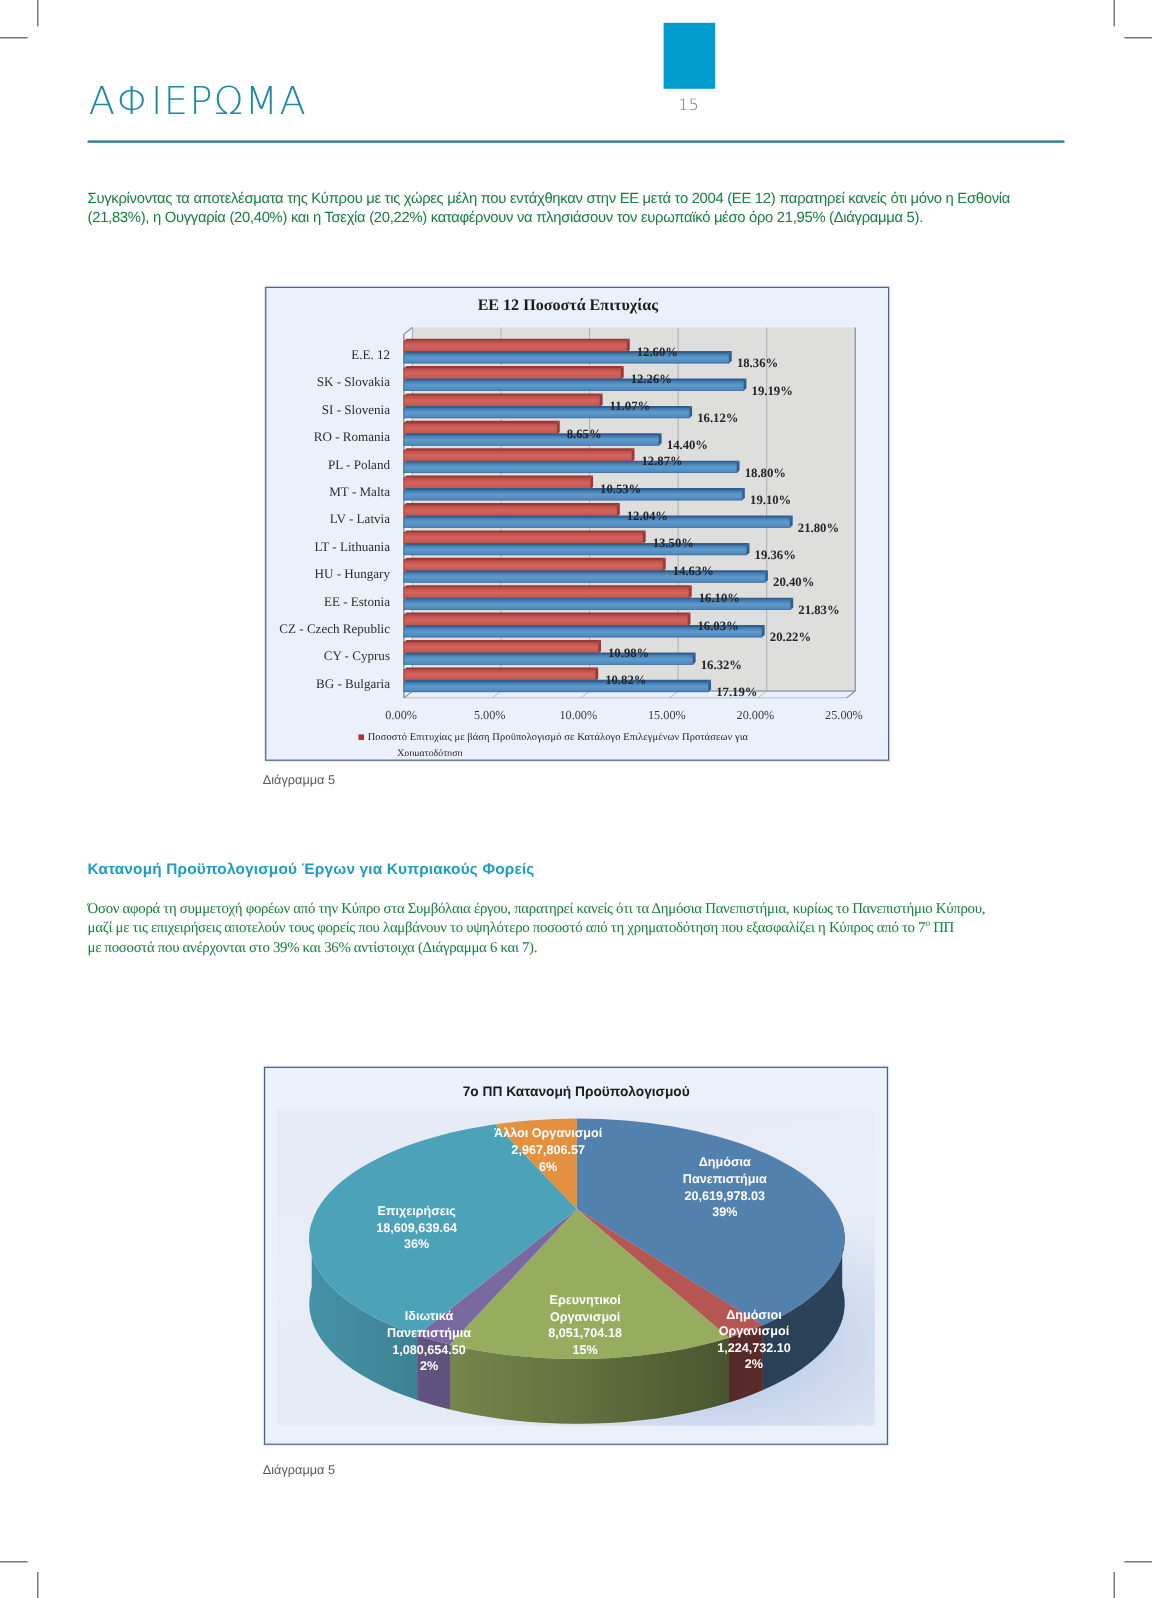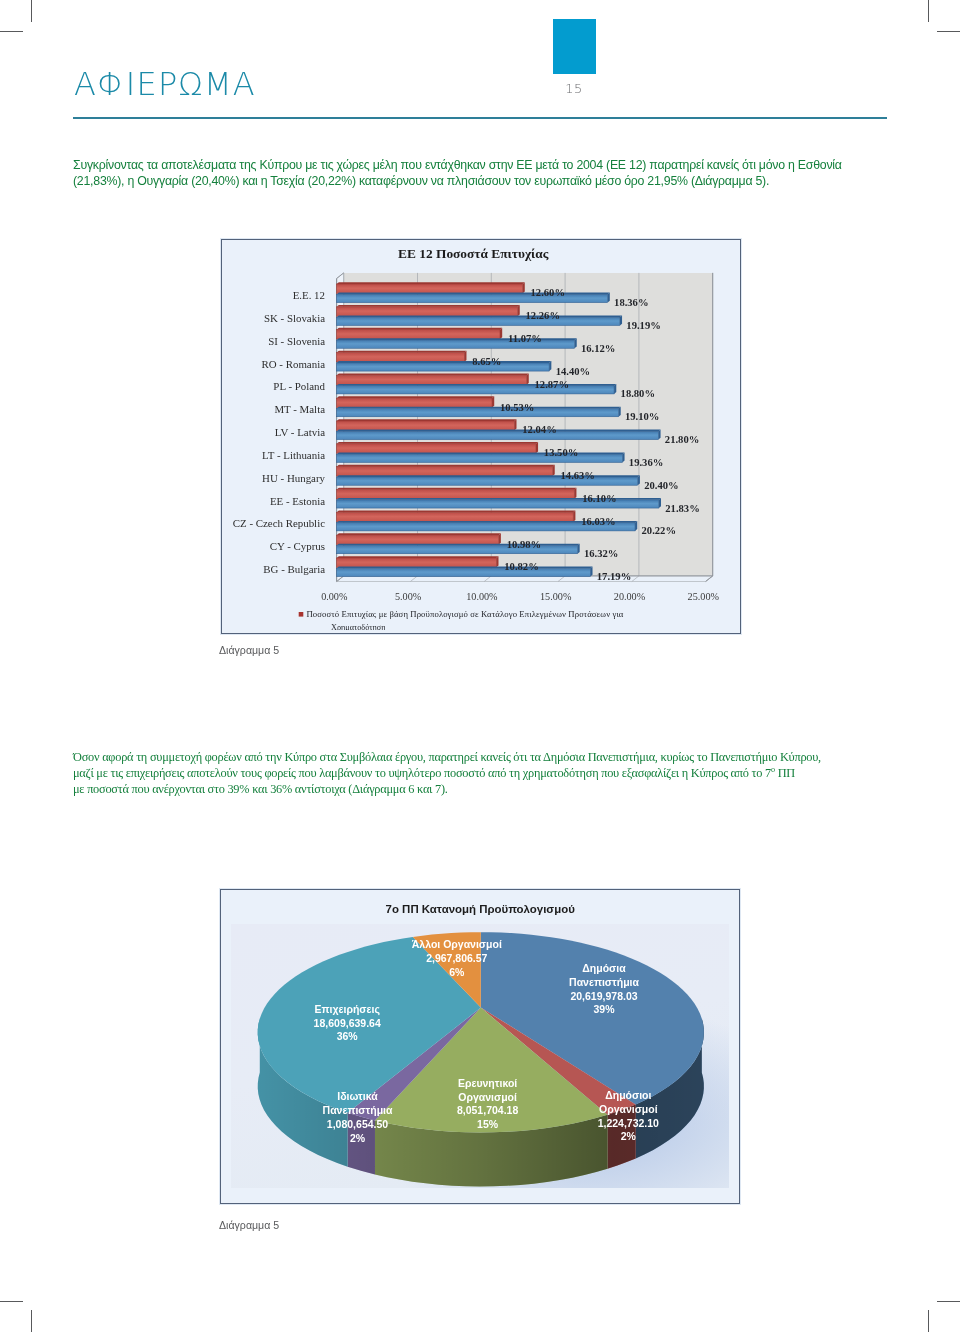--- a/index.html
+++ b/index.html
@@ -272,20 +272,21 @@
         <text x="407.49999999999994" y="359.5" text-anchor="middle" font-family="&quot;Liberation Serif&quot;,serif" font-size="10.2" fill="#3a3a3a">20.00%</text>
         <text x="481.3" y="359.5" text-anchor="middle" font-family="&quot;Liberation Serif&quot;,serif" font-size="10.2" fill="#3a3a3a">25.00%</text>
         <rect x="76.7" y="372" width="4.6" height="4.6" fill="#a8342f"></rect>
         <text x="84.4" y="377" font-family="&quot;Liberation Serif&quot;,serif" font-size="8.7" textLength="317" lengthAdjust="spacing" fill="#23252a">Ποσοστό Επιτυχίας με βάση Προϋπολογισμό σε Κατάλογο Επιλεγμένων Προτάσεων για</text>
         <text x="109" y="389.8" font-family="&quot;Liberation Serif&quot;,serif" font-size="8.2" fill="#23252a">Χρηματοδότηση</text>
         <text x="251.2" y="18.4" text-anchor="middle" font-family="&quot;Liberation Serif&quot;,serif" font-size="13.4" font-weight="bold" fill="#1c1c1c">ΕΕ 12 Ποσοστά Επιτυχίας</text>
       </svg>
   </div>
   <div class="cap" id="cap5">Διάγραμμα 5</div>
 
+  <div id="sec-head">Κατανομή Προϋπολογισμού Έργων για Κυπριακούς Φορείς</div>
   <div class="para" id="p-2"><span>Όσον αφορά τη συμμετοχή φορέων από την Κύπρο στα Συμβόλαια έργου, παρατηρεί κανείς ότι τα Δημόσια Πανεπιστήμια, κυρίως το Πανεπιστήμιο Κύπρου,</span><br><span>μαζί με τις επιχειρήσεις αποτελούν τους φορείς που λαμβάνουν το υψηλότερο ποσοστό από τη χρηματοδότηση που εξασφαλίζει η Κύπρος από το 7</span><sup>ο</sup><span> ΠΠ</span><br><span>με ποσοστά που ανέρχονται στο 39% και 36% αντίστοιχα (Διάγραμμα 6 και 7).</span></div>
 
   <div class="chartbox" id="chart2">
     <svg id="piesvg" width="515" height="310" viewBox="0 0 515 310">
         <defs>
           <linearGradient id="pbg" x1="0" y1="0" x2="0.35" y2="1">
             <stop offset="0" stop-color="#e7ebf6"></stop>
             <stop offset="0.55" stop-color="#e7ecf6"></stop>
             <stop offset="1" stop-color="#e4ebf4"></stop>
           </linearGradient>

